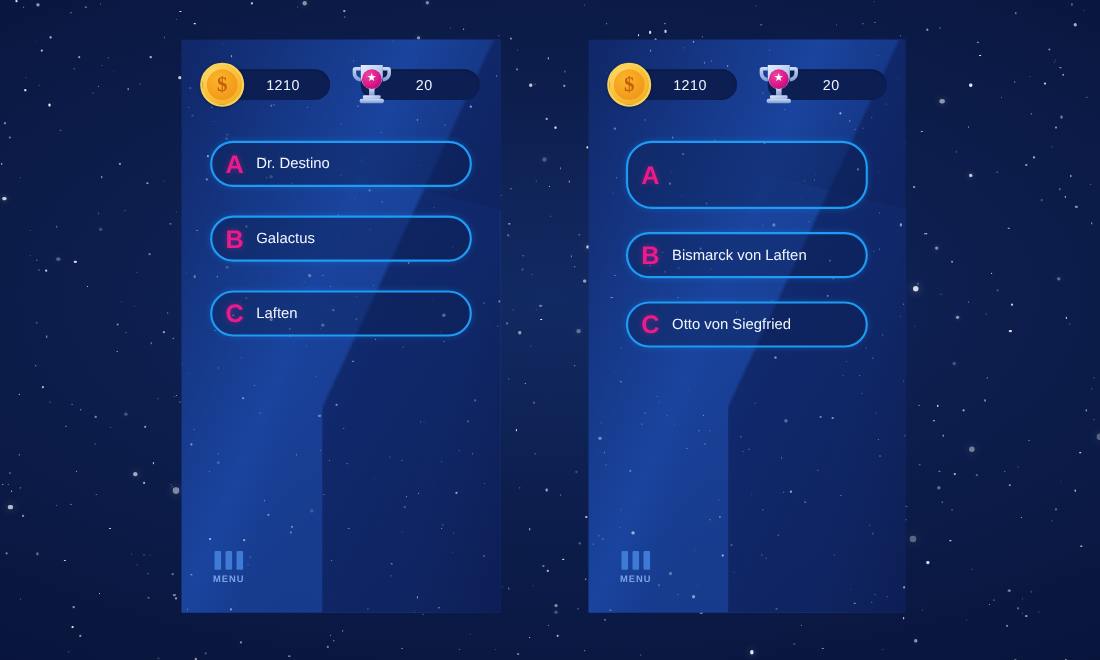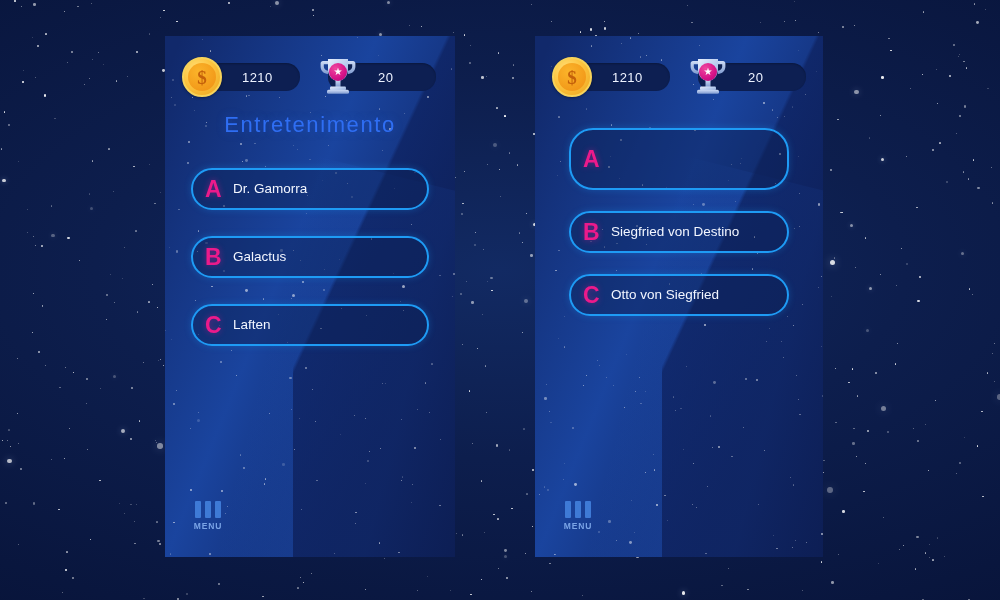--- a/index.html
+++ b/index.html
@@ -969,26 +969,25 @@
             <rect x="11" y="37.8" width="22" height="4" rx="1.6" fill="url(#tg2)"></rect>
           </svg>
           <div class="trophy-badge">
             <span>★</span>
           </div>
         </div>
         <div class="stat-value">20</div>
       </div>
     </div>
 
-    <div class="category-title">Entretenimento</div>
 
     <div class="options-list">
       <div class="option-pill">
         <span class="option-letter">A</span>
-        <span class="option-label">Dr. Gamorra</span>
+        <span class="option-label">Dr. Destino</span>
       </div>
       <div class="option-pill">
         <span class="option-letter">B</span>
         <span class="option-label">Galactus</span>
       </div>
       <div class="option-pill">
         <span class="option-letter">C</span>
         <span class="option-label">Laften</span>
       </div>
     </div>
@@ -1187,21 +1186,21 @@
       </div>
     </div>
 
 
     <div class="options-list">
       <div class="option-pill" id="opt-r-a">
         <span class="option-letter">A</span>
       </div>
       <div class="option-pill">
         <span class="option-letter">B</span>
-        <span class="option-label">Siegfried von Destino</span>
+        <span class="option-label">Bismarck von Laften</span>
       </div>
       <div class="option-pill">
         <span class="option-letter">C</span>
         <span class="option-label">Otto von Siegfried</span>
       </div>
     </div>
   </div>
 
   <div class="menu-button">
     <div class="menu-bars">

